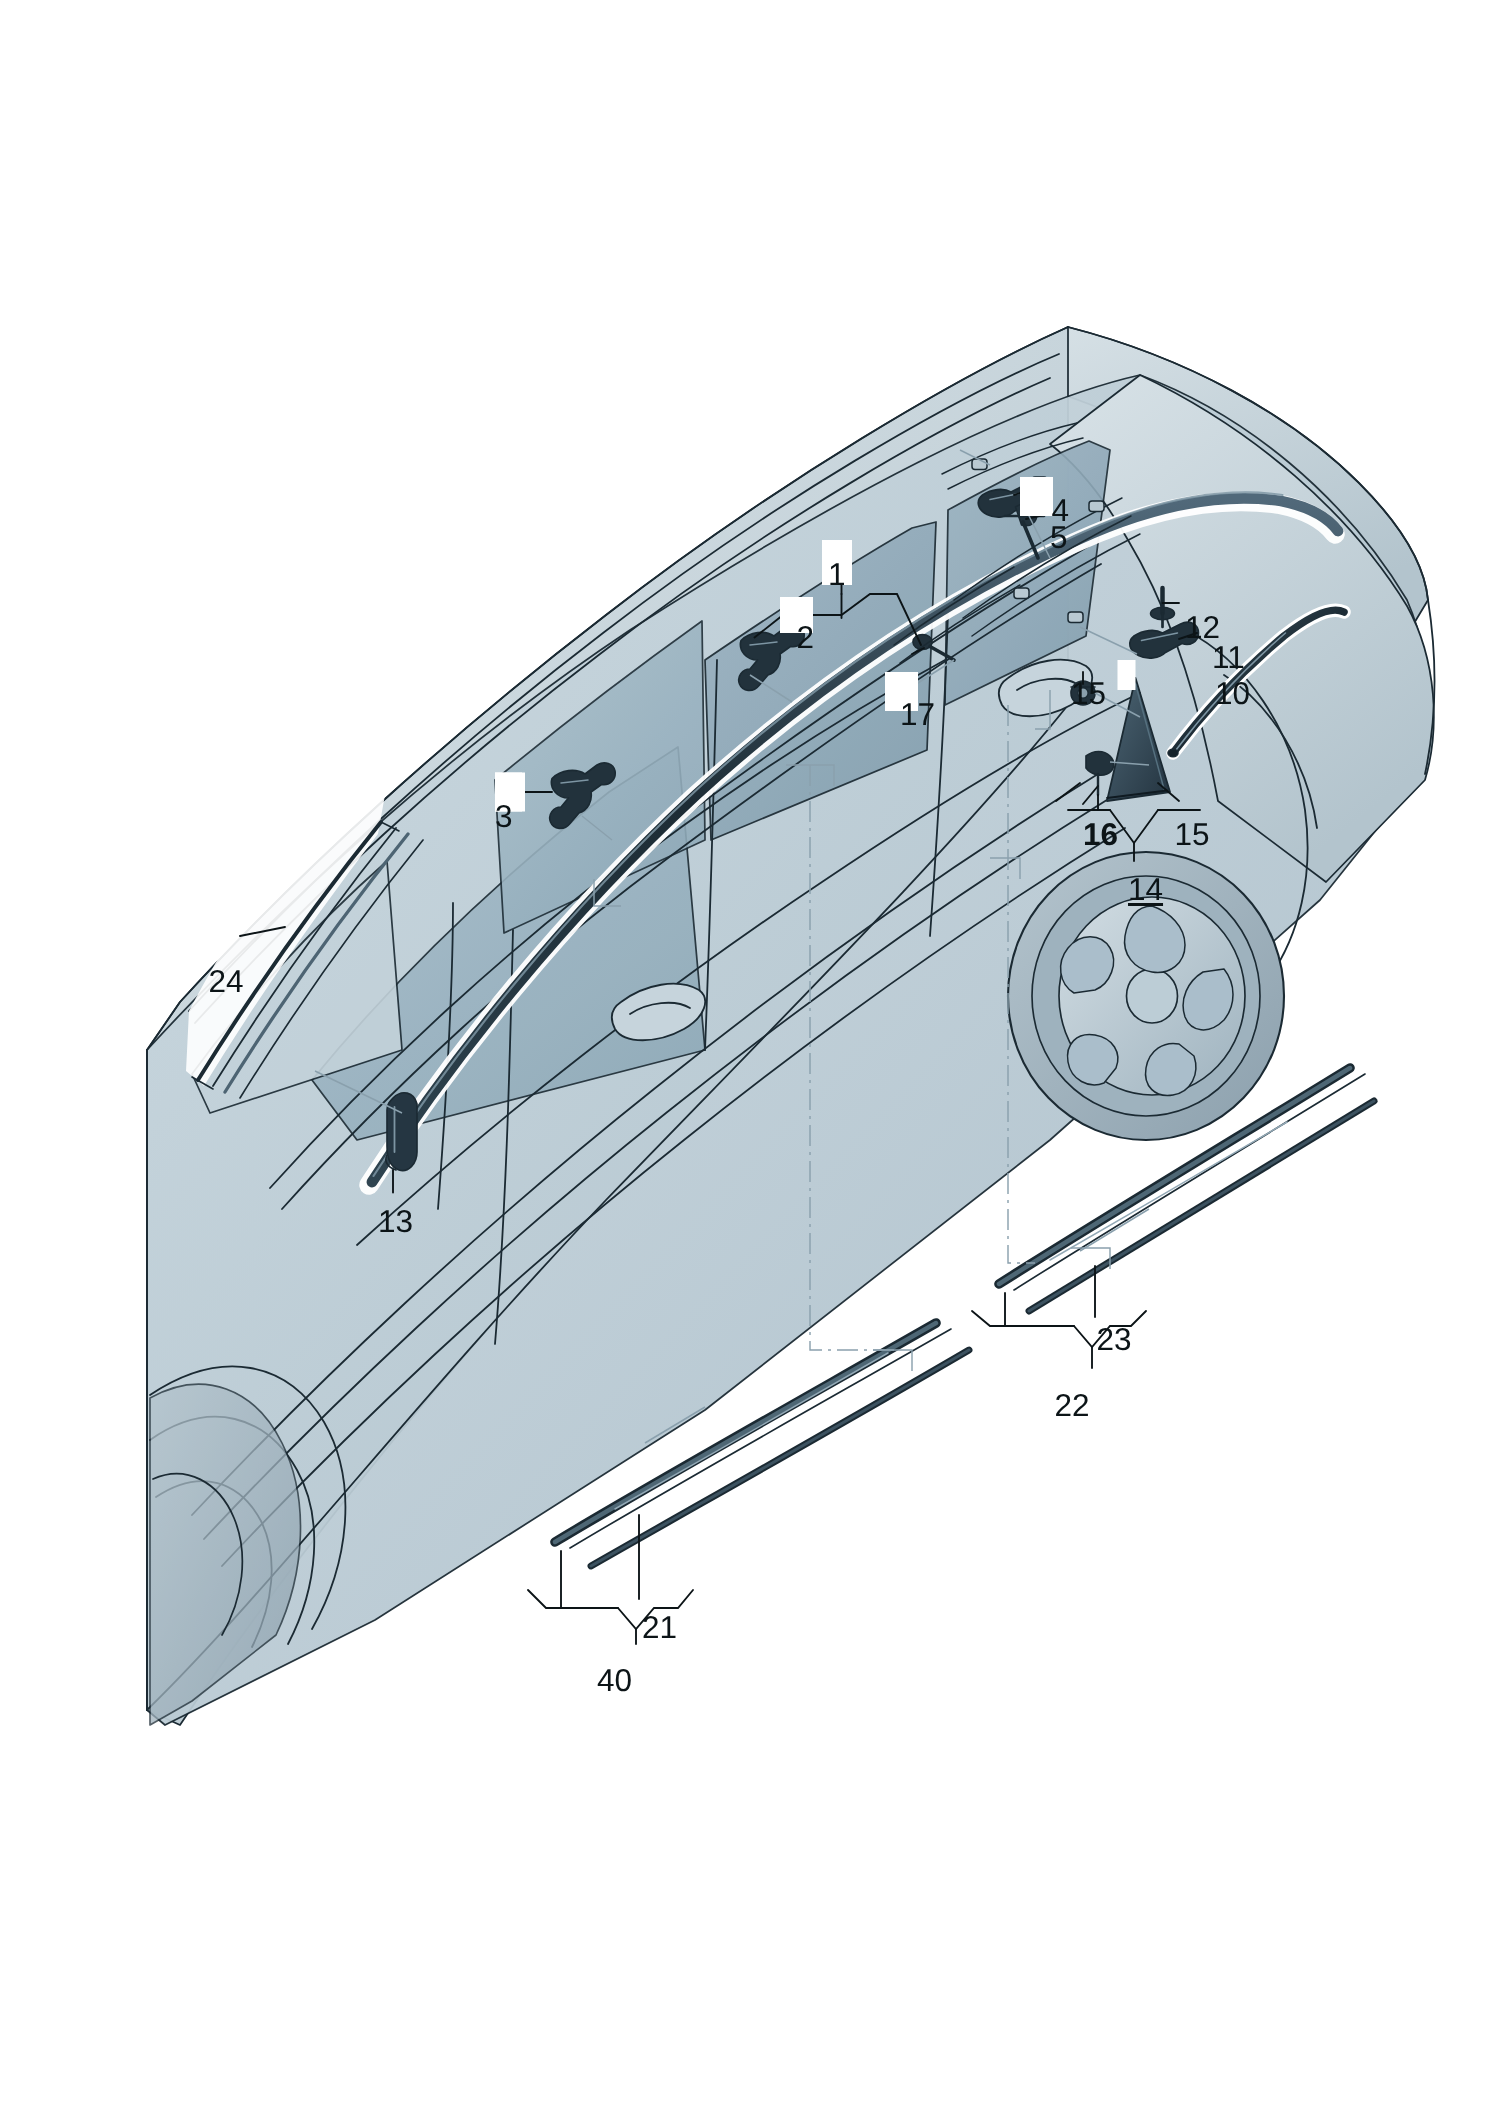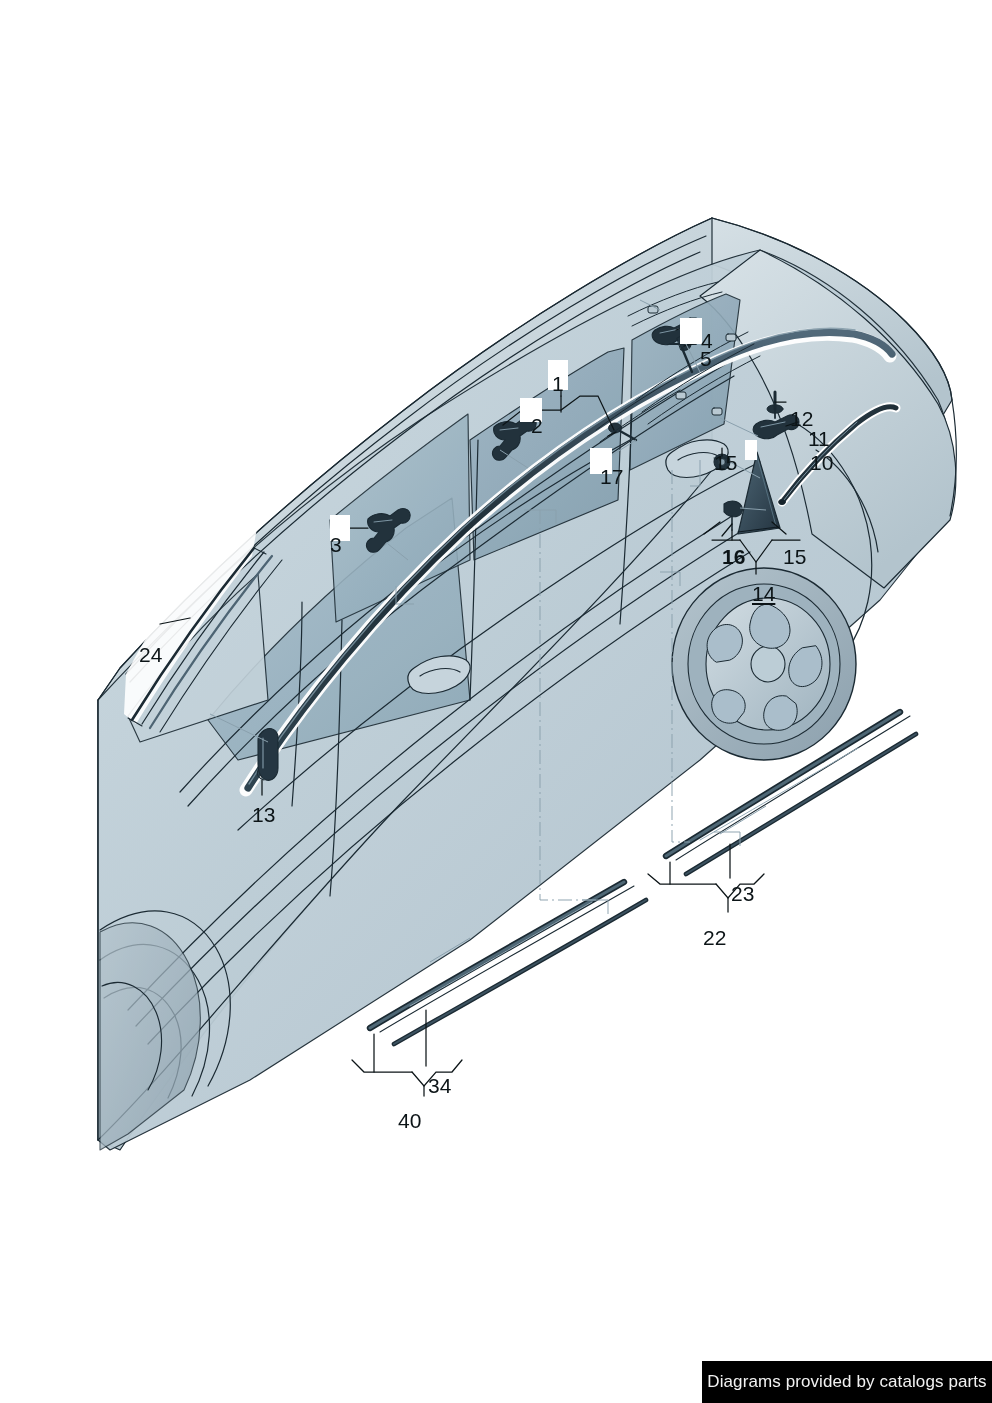--- a/index.html
+++ b/index.html
@@ -404,22 +404,19 @@
   <div class="callout" style="left:810px;top:452px;">10</div>
   <div class="callout" style="left:808px;top:428px;">11</div>
   <div class="callout" style="left:790px;top:408px;">12</div>
   <div class="callout" style="left:252px;top:804px;">13</div>
   <div class="callout" style="left:752px;top:583px;text-decoration:underline;">14</div>
   <div class="callout" style="left:714px;top:452px;">15</div>
   <div class="callout" style="left:783px;top:546px;">15</div>
   <div class="callout" style="left:722px;top:546px;font-weight:bold;">16</div>
   <div class="callout" style="left:600px;top:466px;">17</div>
   <div class="callout" style="left:398px;top:1110px;">40</div>
-  <div class="callout" style="left:428px;top:1075px;">34</div>
+  <div class="callout" style="left:428px;top:1075px;">21</div>
   <div class="callout" style="left:703px;top:927px;">22</div>
   <div class="callout" style="left:731px;top:883px;">23</div>
   <div class="callout" style="left:139px;top:644px;">24</div>
 
-  <div id="watermark">
-    <span>Diagrams provided by catalogs parts</span>
-  </div>
 
 </div>
 
 </body></html>

